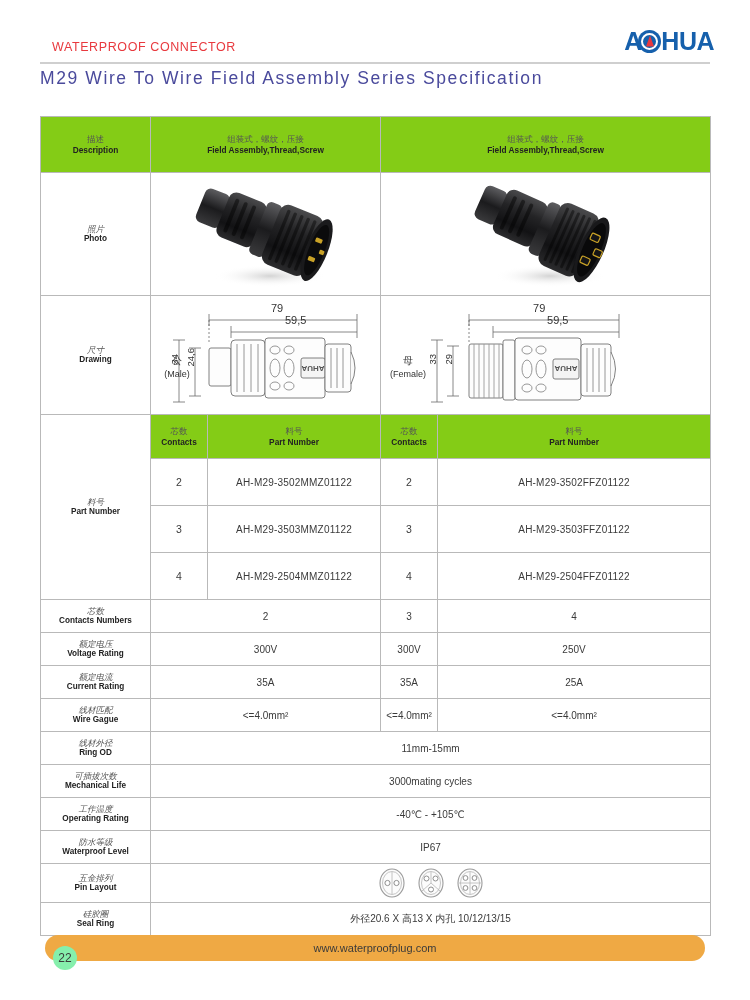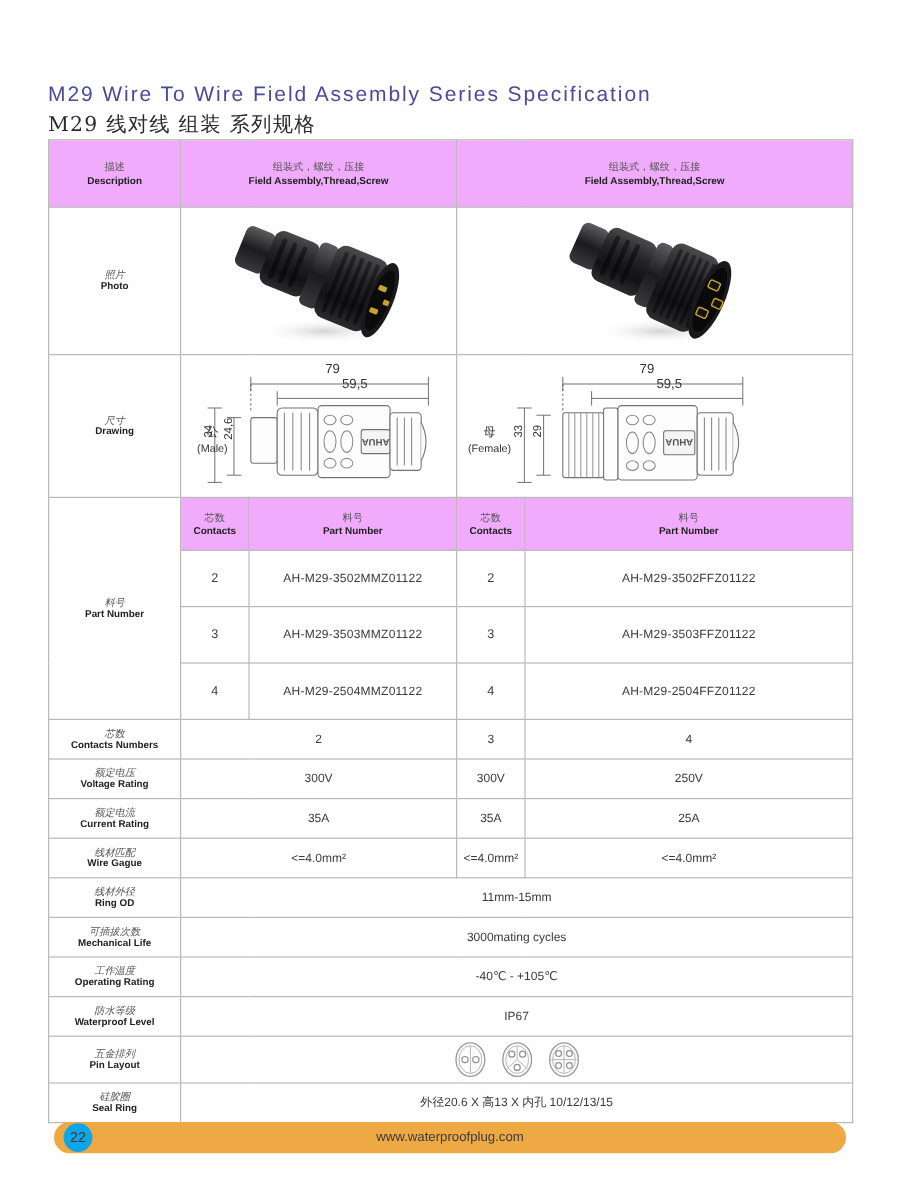--- a/index.html
+++ b/index.html
@@ -40,21 +40,21 @@
   }
   .title-cn{
     position:absolute;left:40px;top:92px;
     font-family:"DejaVu Serif","Liberation Serif",serif;
     font-size:17px;color:#2b2b2b;letter-spacing:1px;white-space:nowrap;
   }
 
   
   .tbl{position:absolute;left:40px;top:116px;width:670px;border-collapse:collapse;table-layout:fixed;}
   .tbl td{border:1px solid #b9b9b9;padding:0;vertical-align:middle;text-align:center;}
-  .hd{background:#f0abfc;}
+  .hd{background:#84cc16;}
   .cn{font-size:8.5px;color:#555;line-height:1.25;display:block;}
   .en{font-size:8.3px;color:#222;font-weight:bold;line-height:1.25;display:block;}
   .rowlbl .cn{font-size:8.5px;font-style:italic;}
   .rowlbl .en{font-size:8.2px;}
   .val{font-size:10px;color:#3a3a3a;}
   .pn{font-size:10px;color:#3a3a3a;letter-spacing:.2px;}
   .ctc{font-size:10.5px;color:#3a3a3a;}
   .cellpad{padding:6px 2px;}
 
   
@@ -67,37 +67,45 @@
   .dimtxt{position:absolute;font-size:11px;color:#333;font-family:"Liberation Sans",sans-serif;}
   .vdim{position:absolute;font-size:9.5px;color:#333;writing-mode:vertical-rl;transform:rotate(180deg);}
 
   
   .pins{display:flex;align-items:center;justify-content:center;gap:9px;height:38px;}
 
   
   .footer{position:absolute;left:45px;top:935px;width:660px;height:26px;}
   .fbar{position:absolute;left:0;top:0;width:660px;height:26px;background:#efa944;border-radius:13px;}
   .fnum{
-    position:absolute;left:8px;top:1px;width:24px;height:24px;border-radius:50%;
-    background:#0ea5e9;color:#3a3a3a;font-size:12px;display:flex;align-items:center;justify-content:center;
+    position:absolute;left:8px;top:11px;width:24px;height:24px;border-radius:50%;
+    background:#86efac;color:#3a3a3a;font-size:12px;display:flex;align-items:center;justify-content:center;
   }
   .furl{
     position:absolute;left:0;top:0;width:660px;height:26px;
     display:flex;align-items:center;justify-content:center;
     font-size:11px;color:#3a3a3a;
   }
 </style>
 </head>
 <body>
 
 <div class="page">
 
+  <div class="header">
+    <div class="hdr-label">WATERPROOF CONNECTOR</div>
+    <div class="hdr-rule"></div>
+    <div class="logo">
+      <span class="logo-a">A</span>
+      <span class="logo-mark"></span>
+      <span class="logo-hua">HUA</span>
+    </div>
+  </div>
 
   <div class="title-en">M29 Wire To Wire Field Assembly Series Specification</div>
-  <div class="title-cn">M29 线对线 组装 系列规格</div>
 
   <table class="tbl">
     <colgroup>
       <col style="width:110px">
       <col style="width:57px">
       <col style="width:173px">
       <col style="width:57px">
       <col style="width:273px">
     </colgroup>
 

